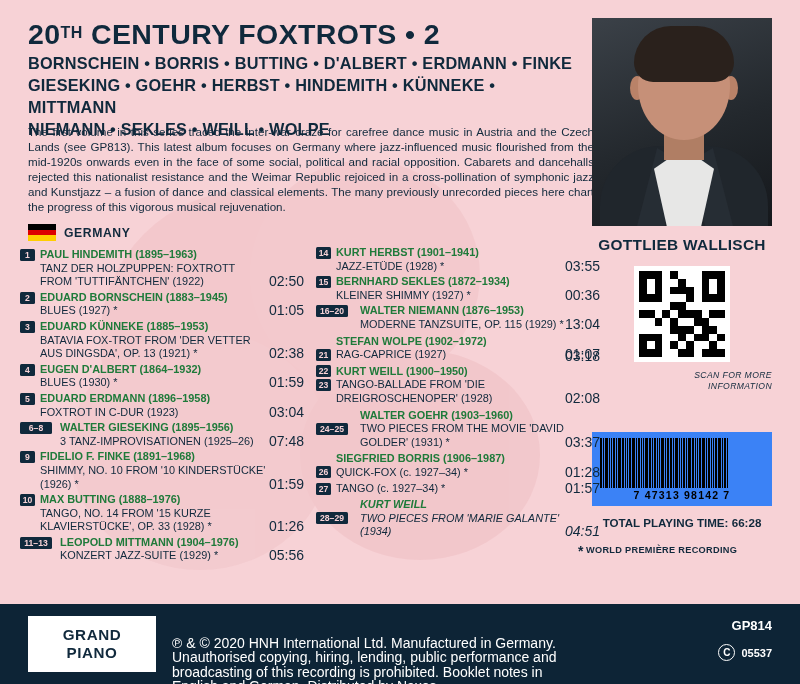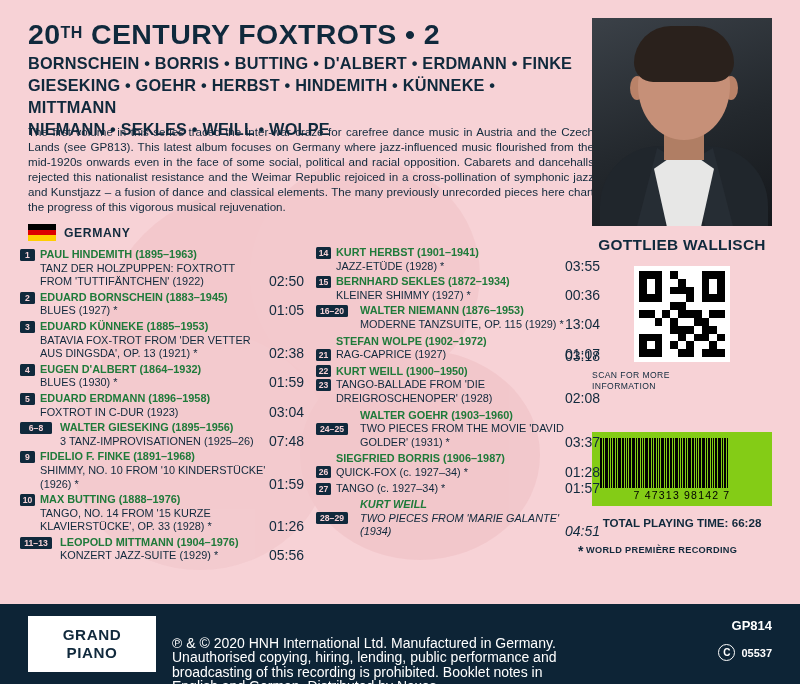--- a/index.html
+++ b/index.html
@@ -97,26 +97,26 @@
 
   
   .qr {
     position:absolute; right:70px; top:266px;
     width:96px; height:96px; background:#ffffff; padding:5px;
   }
   .qr-grid { width:100%; height:100%; display:grid; grid-template-columns:repeat(11,1fr); grid-template-rows:repeat(11,1fr); }
   .qr-grid div { background:#000; }
   .qr-grid div.off { background:#fff; }
   .qr-caption {
-    position:absolute; right:28px; top:370px; width:180px; text-align:left;
-    font-size:8.6px; line-height:11px; color:#10293c; letter-spacing:0.4px;
+    position:absolute; right:28px; top:370px; width:180px; text-align:right;
+    font-size:8.6px; line-height:11px; color:#10293c; letter-spacing:0.4px;font-style:italic;
   }
   .barcode-box {
     position:absolute; right:28px; top:432px; width:180px; height:74px;
-    background:#84cc16; padding:6px 8px 2px 8px;
+    background:#3b82f6; padding:6px 8px 2px 8px;font-weight:bold;
   }
   .bars { height:50px; display:flex; align-items:stretch; gap:1px; }
   .bars span { display:block; background:#000; }
   .barcode-digits {
     font-size:10.5px; letter-spacing:1.2px; text-align:center;
     font-family:"Liberation Sans", sans-serif; margin-top:1px; color:#000;
   }
   .total-time {
     position:absolute; right:28px; top:516px; width:180px; text-align:center;
     font-size:11.6px; font-weight:bold; color:#10293c;

